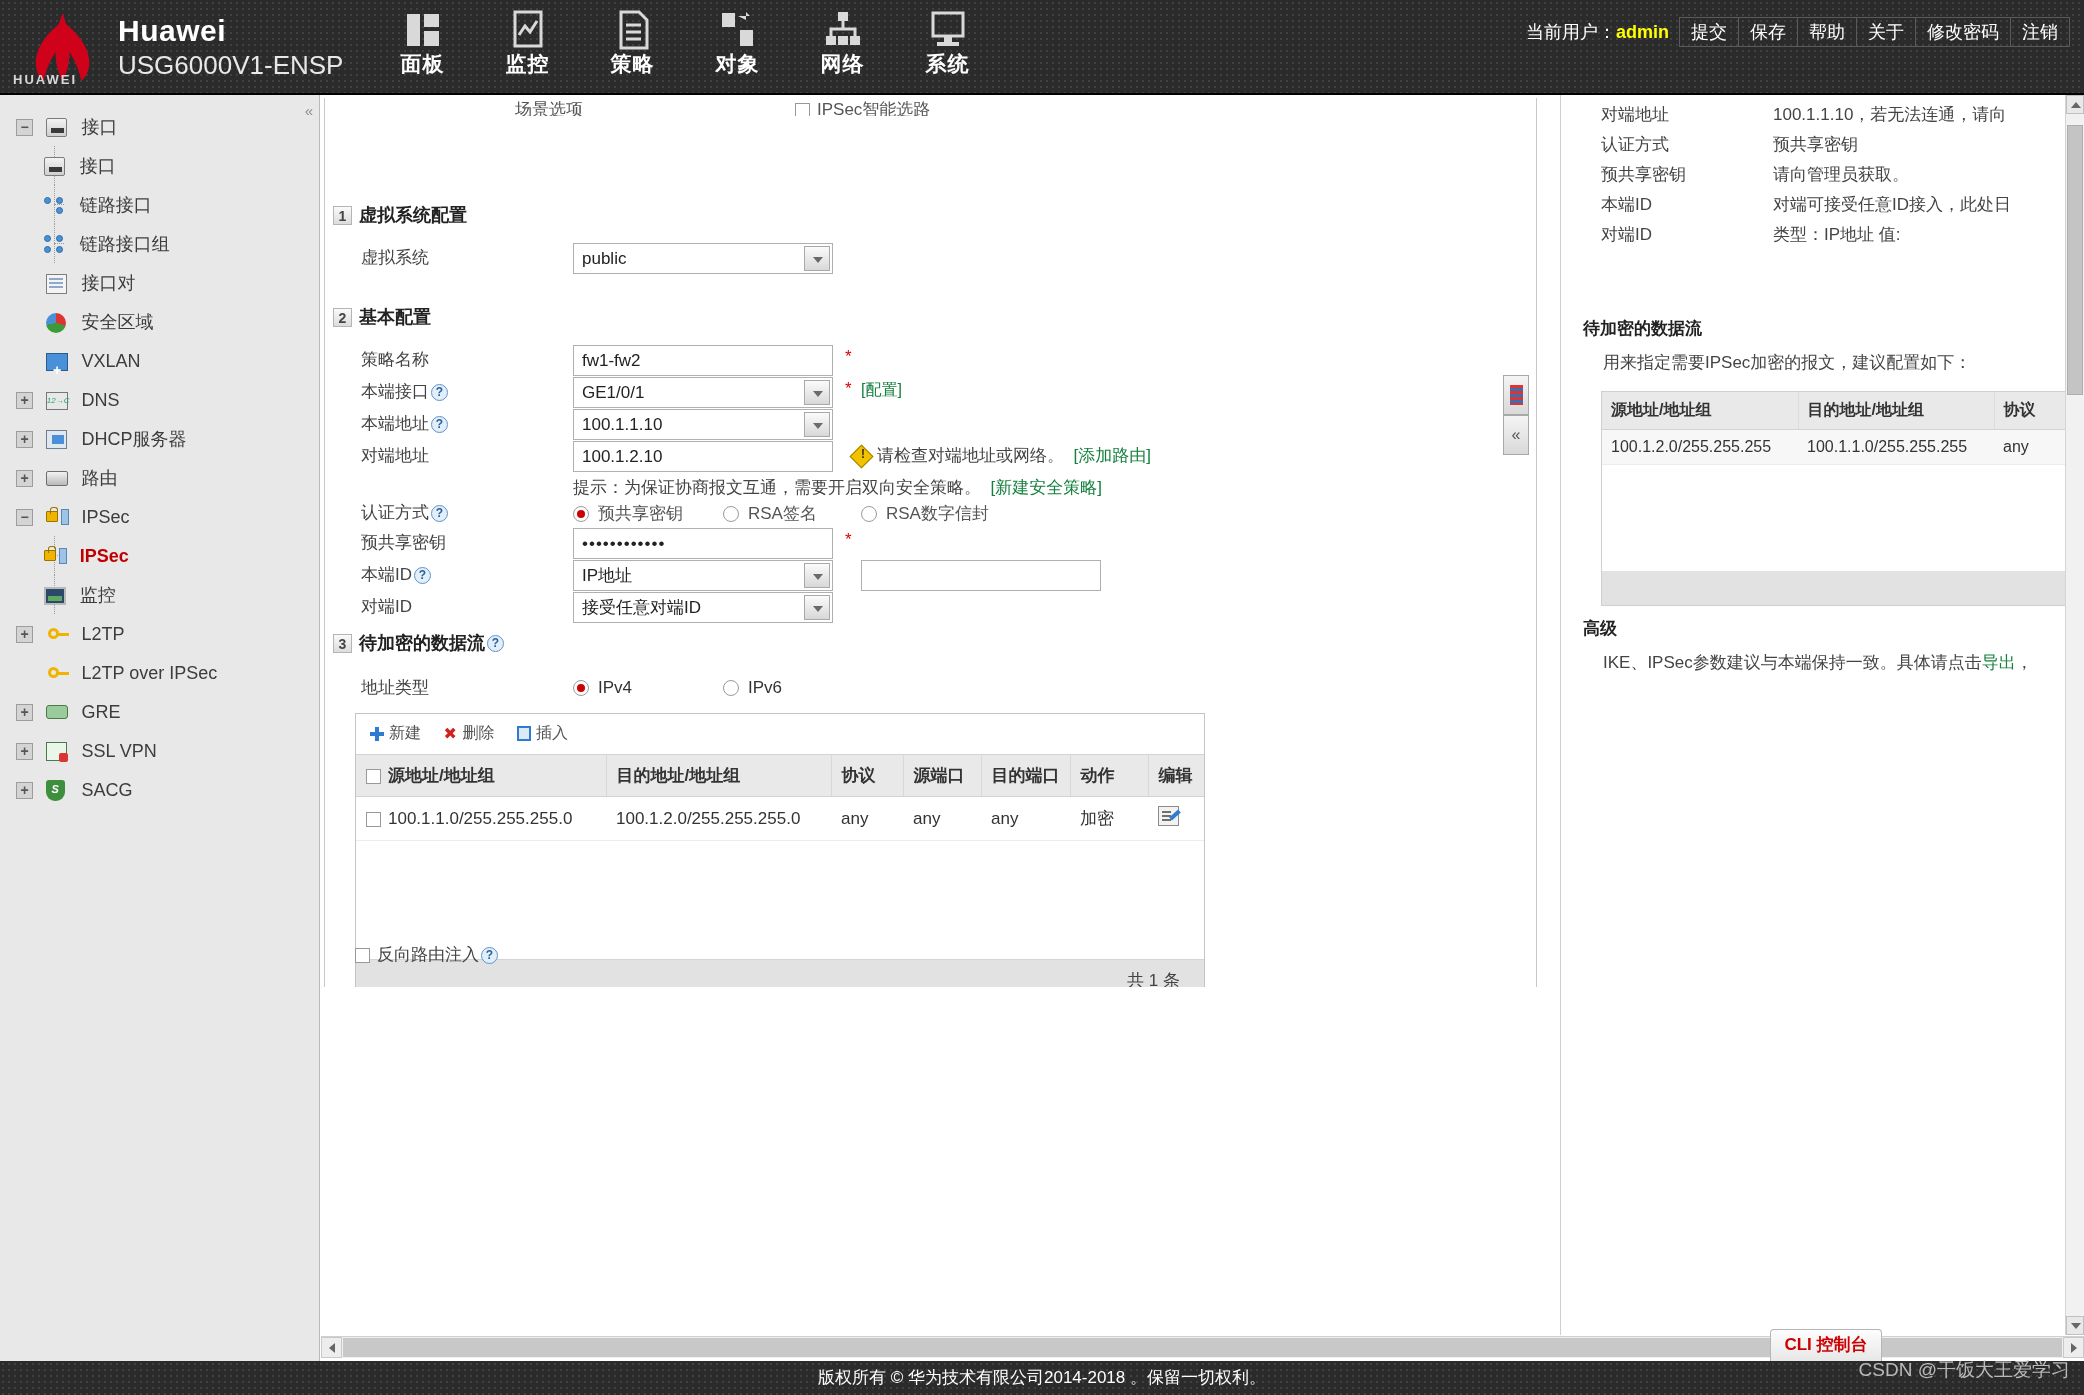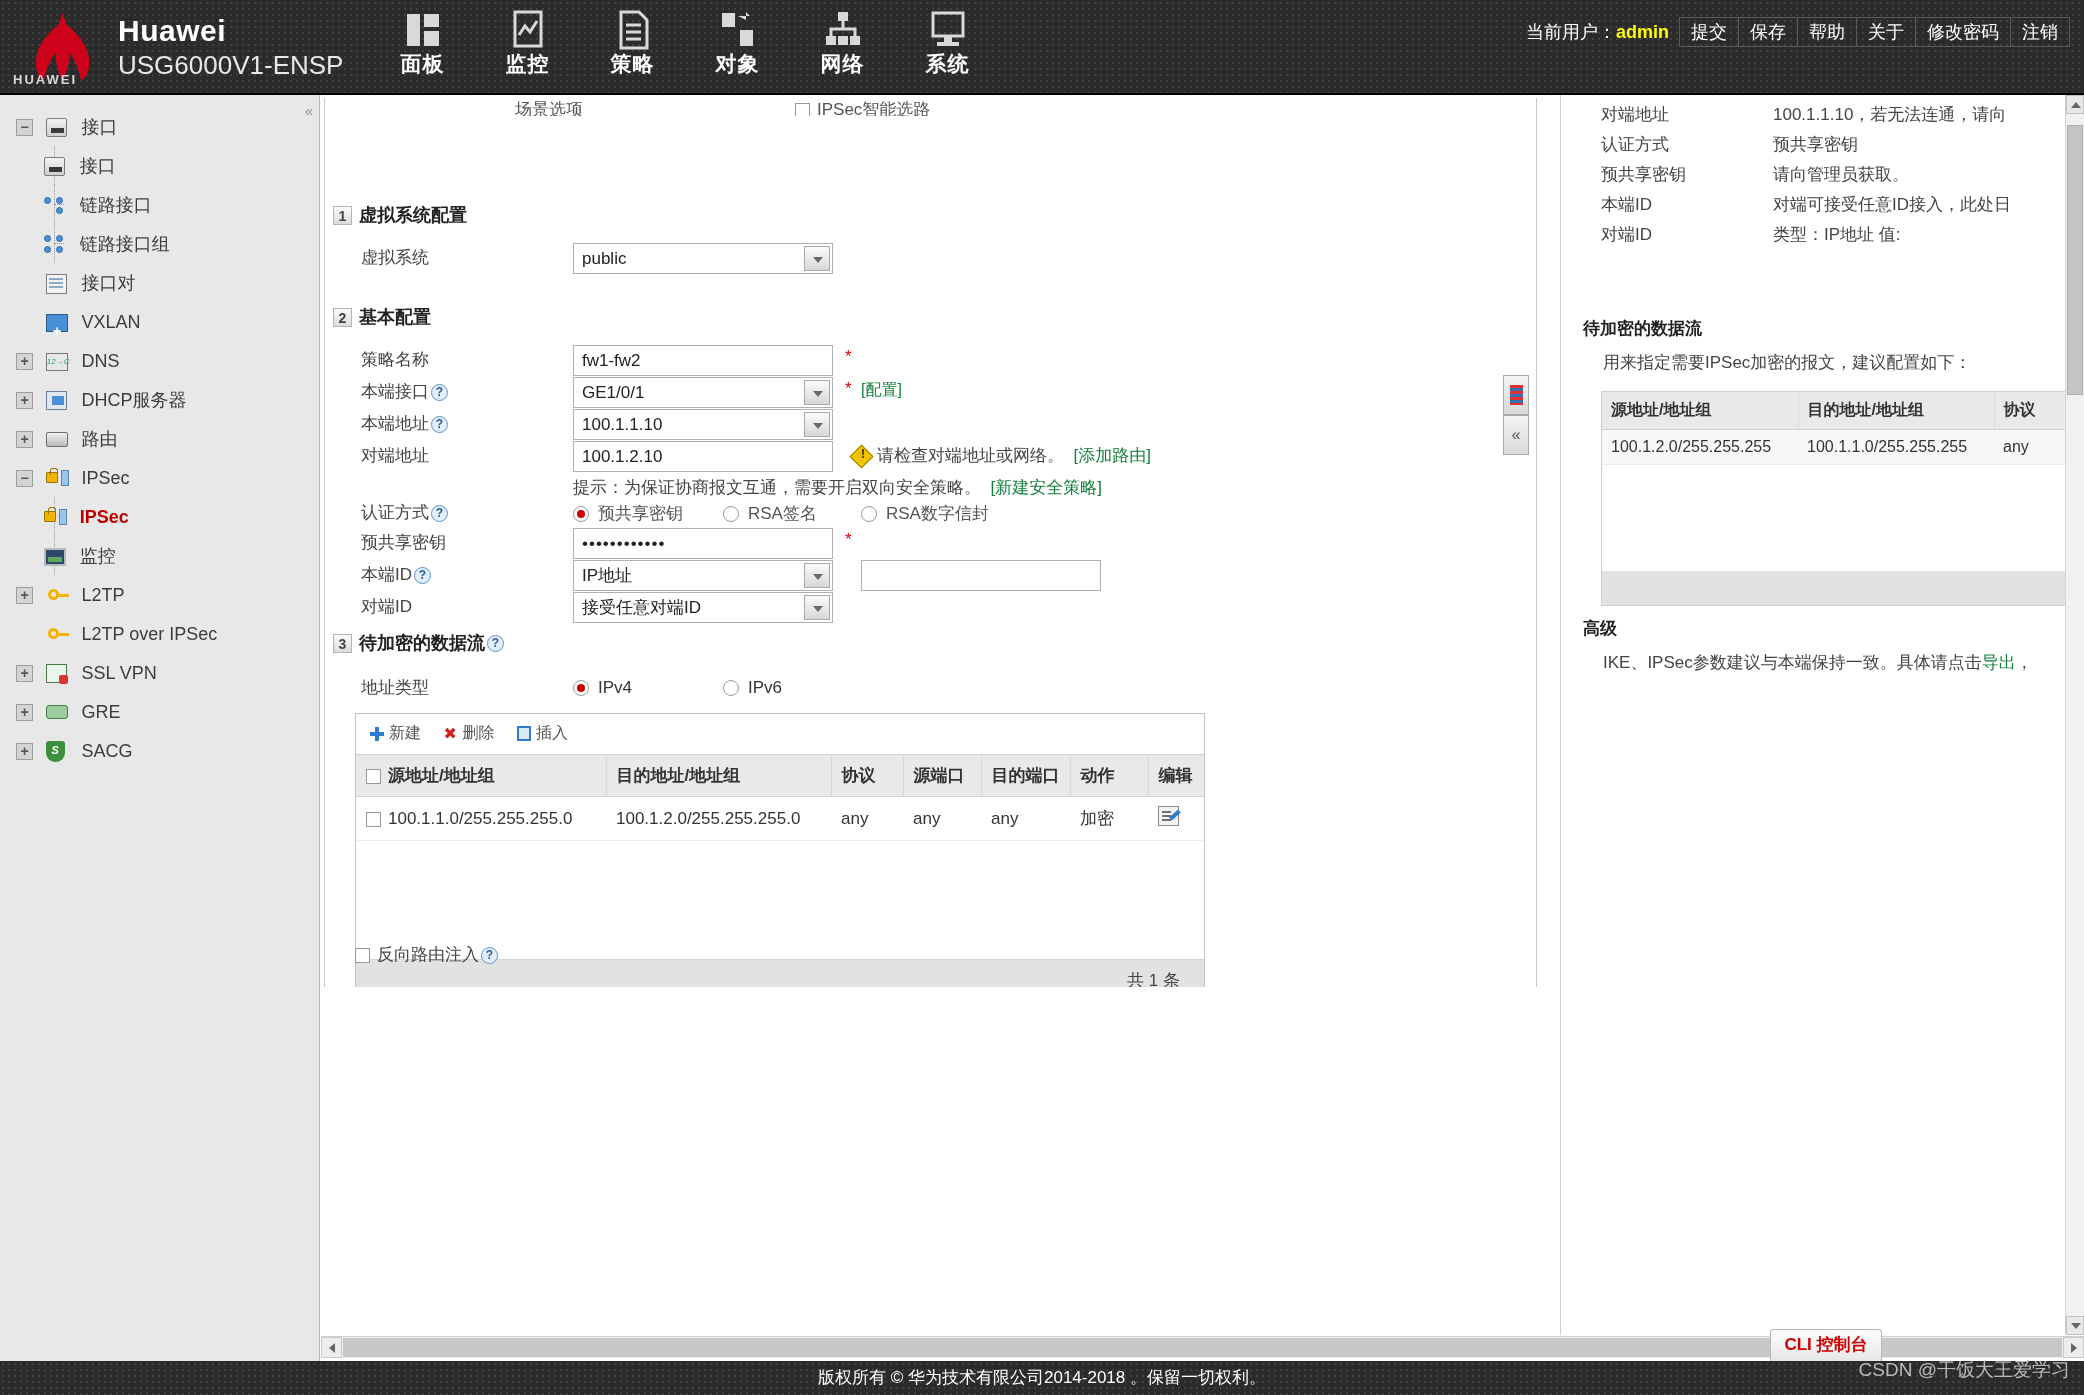--- a/index.html
+++ b/index.html
@@ -543,20 +543,25 @@
           </i></span>
       <span class="lbl">链路接口组</span>
     </div>
 
     <div class="tnode">
       <span class="nospace"></span>
       <span class="ico"><i class="ic-pair"></i></span>
       <span class="lbl">接口对</span>
     </div>
 
+    <div class="tnode">
+      <span class="nospace"></span>
+      <span class="ico"><i class="ic-pie"></i></span>
+      <span class="lbl">安全区域</span>
+    </div>
 
     <div class="tnode">
       <span class="nospace"></span>
       <span class="ico"><i class="ic-mon"></i></span>
       <span class="lbl">VXLAN</span>
     </div>
 
     <div class="tnode">
       <span class="exp">+</span>
       <span class="ico"><i class="ic-dns">12→C</i></span>
@@ -612,28 +617,28 @@
       <span class="nospace"></span>
       <span class="ico"><i class="ic-key">
             <i class="kh"></i>
             <i class="kb"></i>
           </i></span>
       <span class="lbl">L2TP over IPSec</span>
     </div>
 
     <div class="tnode">
       <span class="exp">+</span>
+      <span class="ico"><i class="ic-gre"></i></span>
+      <span class="lbl">GRE</span>
+    </div>
+
+    <div class="tnode">
+      <span class="exp">+</span>
       <span class="ico"><i class="ic-ssl"></i></span>
       <span class="lbl">SSL VPN</span>
-    </div>
-
-    <div class="tnode">
-      <span class="exp">+</span>
-      <span class="ico"><i class="ic-gre"></i></span>
-      <span class="lbl">GRE</span>
     </div>
 
     <div class="tnode">
       <span class="exp">+</span>
       <span class="ico"><i class="ic-shield">S</i></span>
       <span class="lbl">SACG</span>
     </div>
 
   </div>
 </div>

